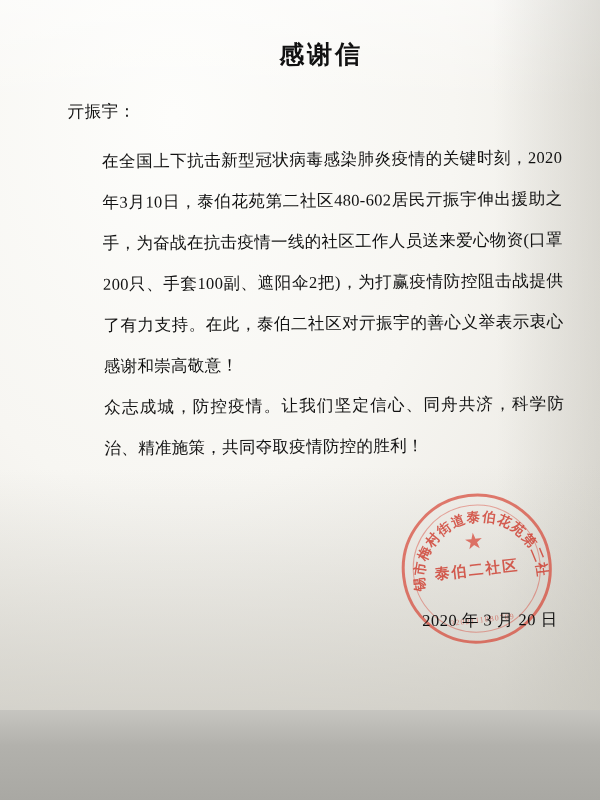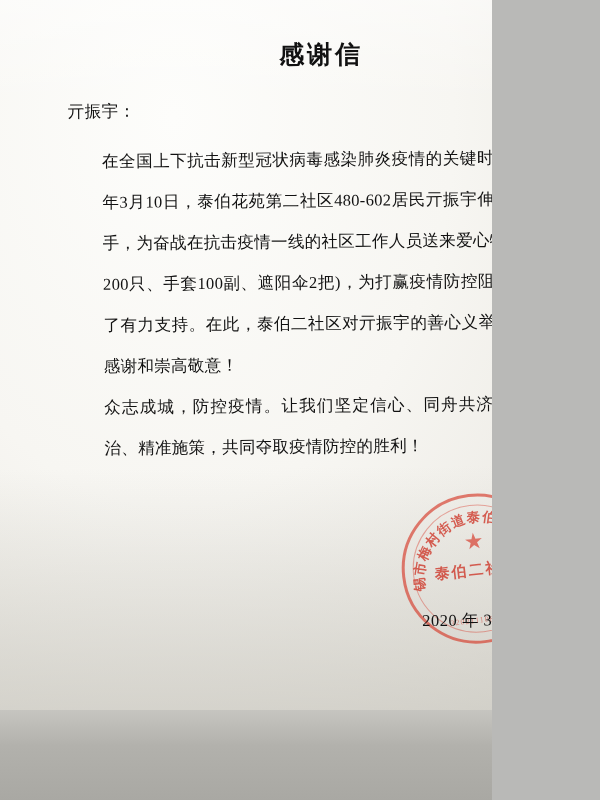--- a/index.html
+++ b/index.html
@@ -9,21 +9,21 @@
   body {
     width: 600px;
     height: 800px;
     overflow: hidden;
     background: #b9b9b7;
     font-family: "Liberation Serif", "DejaVu Serif", serif;
   }
 
   #page {
     position: relative;
-    width: 492px;
+    width: 600px;
     height: 800px;
     overflow: hidden;
   }
 
   
   #paper {
     position: absolute;
     left: -14px;
     top: -18px;
     width: 630px;

